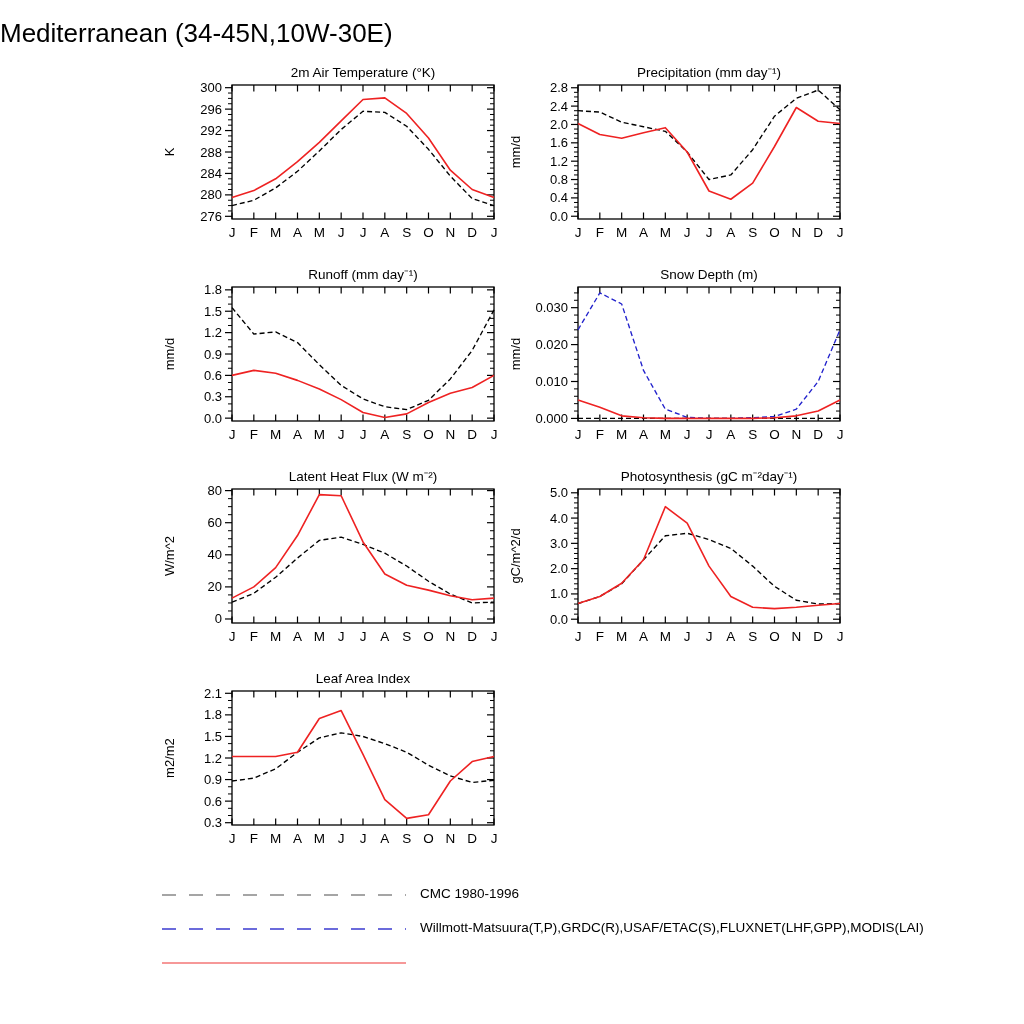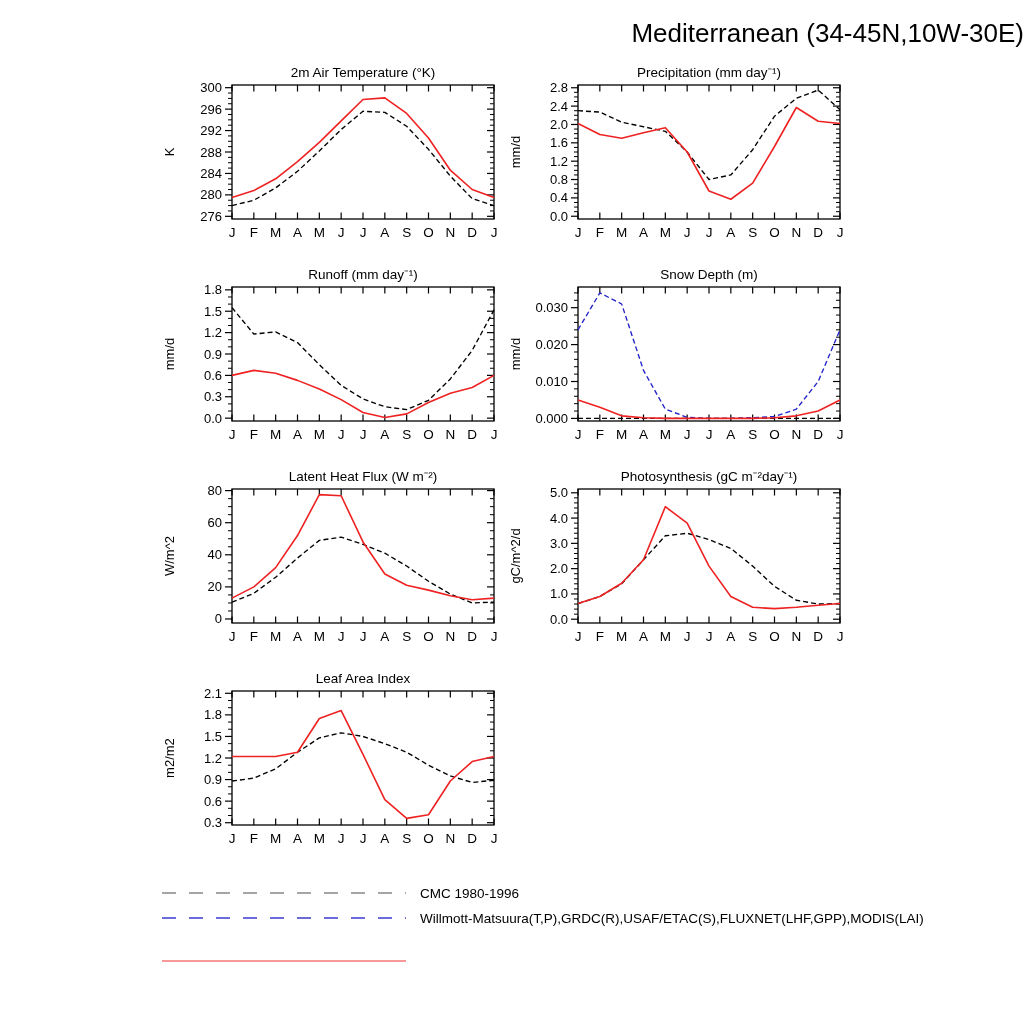--- a/index.html
+++ b/index.html
@@ -1,23 +1,23 @@
 <!DOCTYPE html>
 <html><head>
 <meta charset="utf-8">
 <style>
   html,body{margin:0;padding:0;background:#ffffff;}
   body{width:1024px;height:1024px;font-family:"Liberation Sans",sans-serif;color:#000;}
   .figure{position:relative;width:1024px;height:1024px;overflow:hidden;background:#fff;}
-  .main-title{position:absolute;left:0;top:18px;width:1024px;text-align:right;
+  .main-title{position:absolute;left:0;top:18px;width:1024px;text-align:left;
               font-size:26px;font-weight:400;margin:0;}
   svg.panel{position:absolute;overflow:visible;}
   svg text{font-family:"Liberation Sans",sans-serif;fill:#000;}
   .legend{position:absolute;left:160px;top:878px;width:860px;}
-  .legend-entry{position:absolute;left:0;display:flex;align-items:center;height:16px;}
+  .legend-entry{position:absolute;left:0;display:flex;align-items:flex-end;height:16px;}
   .legend-entry .swatch{flex:0 0 auto;margin-right:12px;}
   .legend-label{font-size:13.5px;white-space:nowrap;}
 </style>
 </head>
 <body>
 
 <div class="figure">
   <h1 class="main-title">Mediterranean (34-45N,10W-30E)</h1>
 
   <svg class="panel" width="360" height="196" style="left: 154px; top: 61px;">
@@ -694,21 +694,21 @@
       <polyline points="78,89.56223175965665 99.83333333333333,89.56223175965665 121.66666666666666,89.56223175965665 143.5,85.24892703862662 165.33333333333331,51.46137339055795 187.16666666666669,43.55364806866952 209,87.40557939914164 230.83333333333334,132.6952789699571 252.66666666666666,151.3862660944206 274.5,147.79184549356222 296.33333333333337,114.00429184549357 318.16666666666663,94.59442060085838 340,89.56223175965665" fill="none" stroke="#ee2222" stroke-width="1.6" stroke-linejoin="round"></polyline>
     </svg>
 
   <div class="legend">
     <div class="legend-entry" style="top:7px">
       <svg class="swatch" width="248" height="12">
           <line x1="2" y1="6" x2="246" y2="6" stroke="#888888" stroke-width="1.6" stroke-dasharray="14 13"></line>
         </svg>
       <span class="legend-label">CMC 1980-1996</span>
     </div>
-    <div class="legend-entry" style="top:32px">
+    <div class="legend-entry" style="top:41px">
       <svg class="swatch" width="248" height="12">
           <line x1="2" y1="6" x2="246" y2="6" stroke="#3b3bd0" stroke-width="1.6" stroke-dasharray="14 13"></line>
         </svg>
       <span class="legend-label">Willmott-Matsuura(T,P),GRDC(R),USAF/ETAC(S),FLUXNET(LHF,GPP),MODIS(LAI)</span>
     </div>
     <div class="legend-entry" style="top:75px">
       <svg class="swatch" width="248" height="12">
           <line x1="2" y1="6" x2="246" y2="6" stroke="#ee3333" stroke-width="1.2"></line>
         </svg>
     </div>

